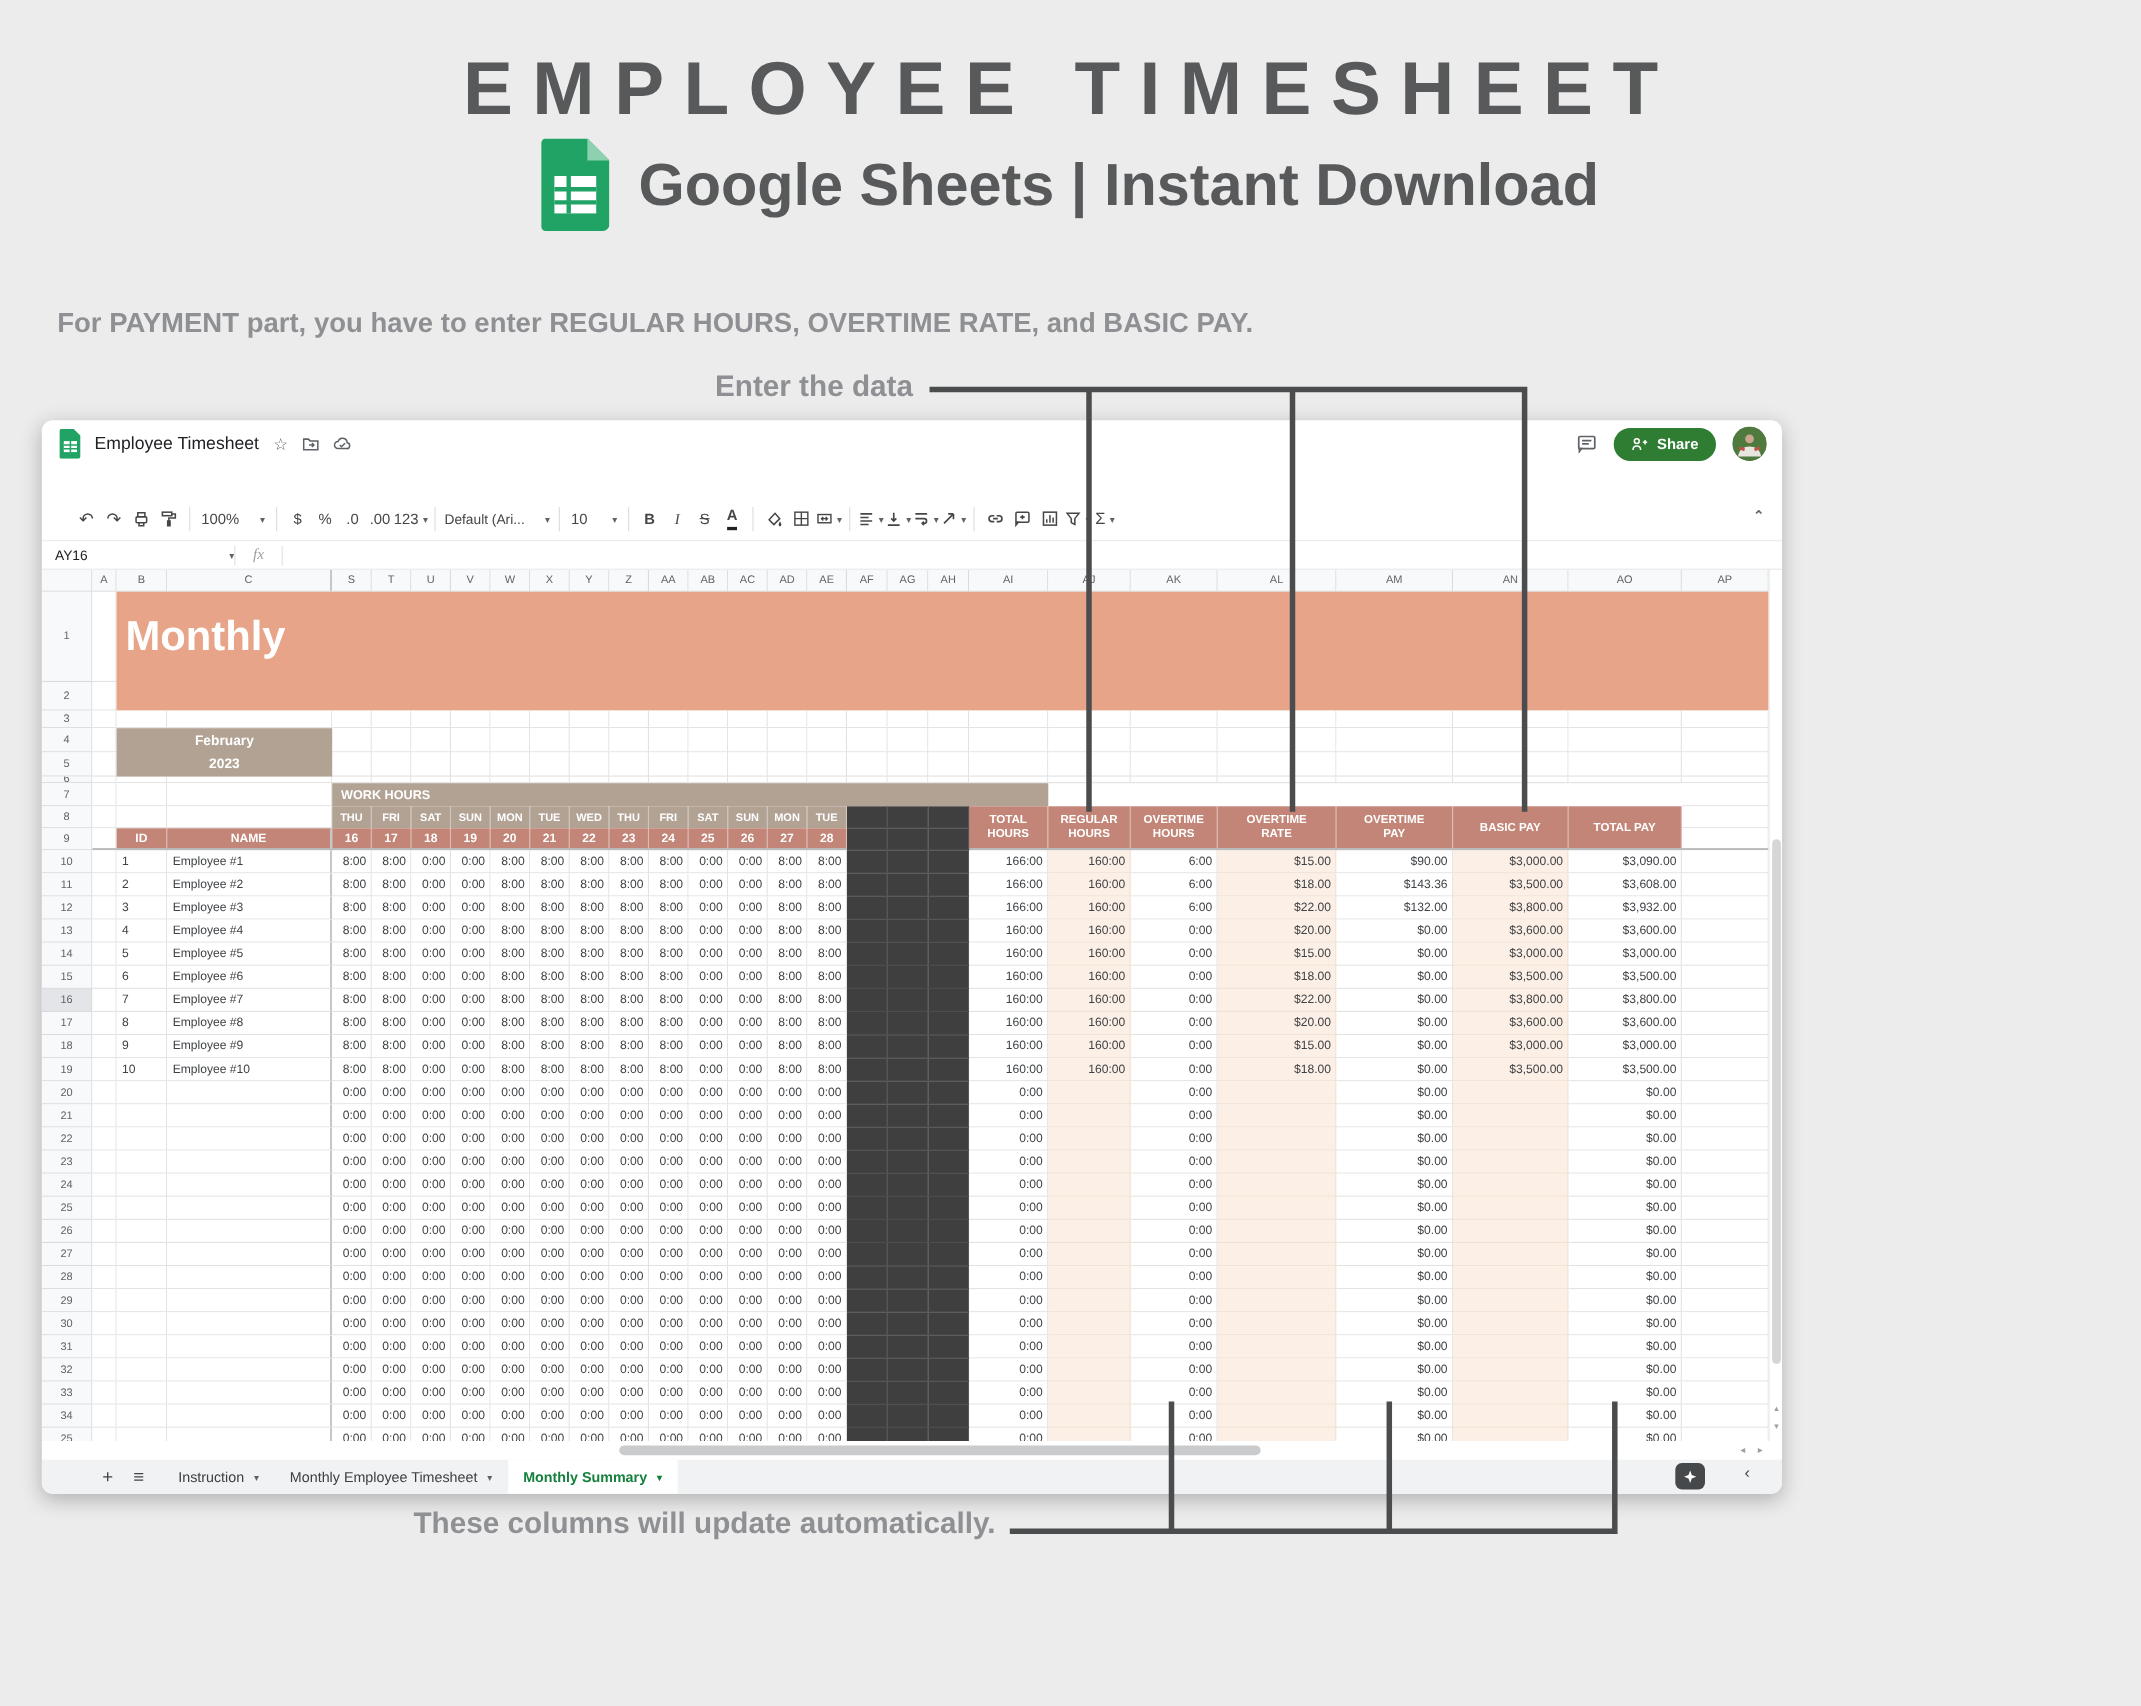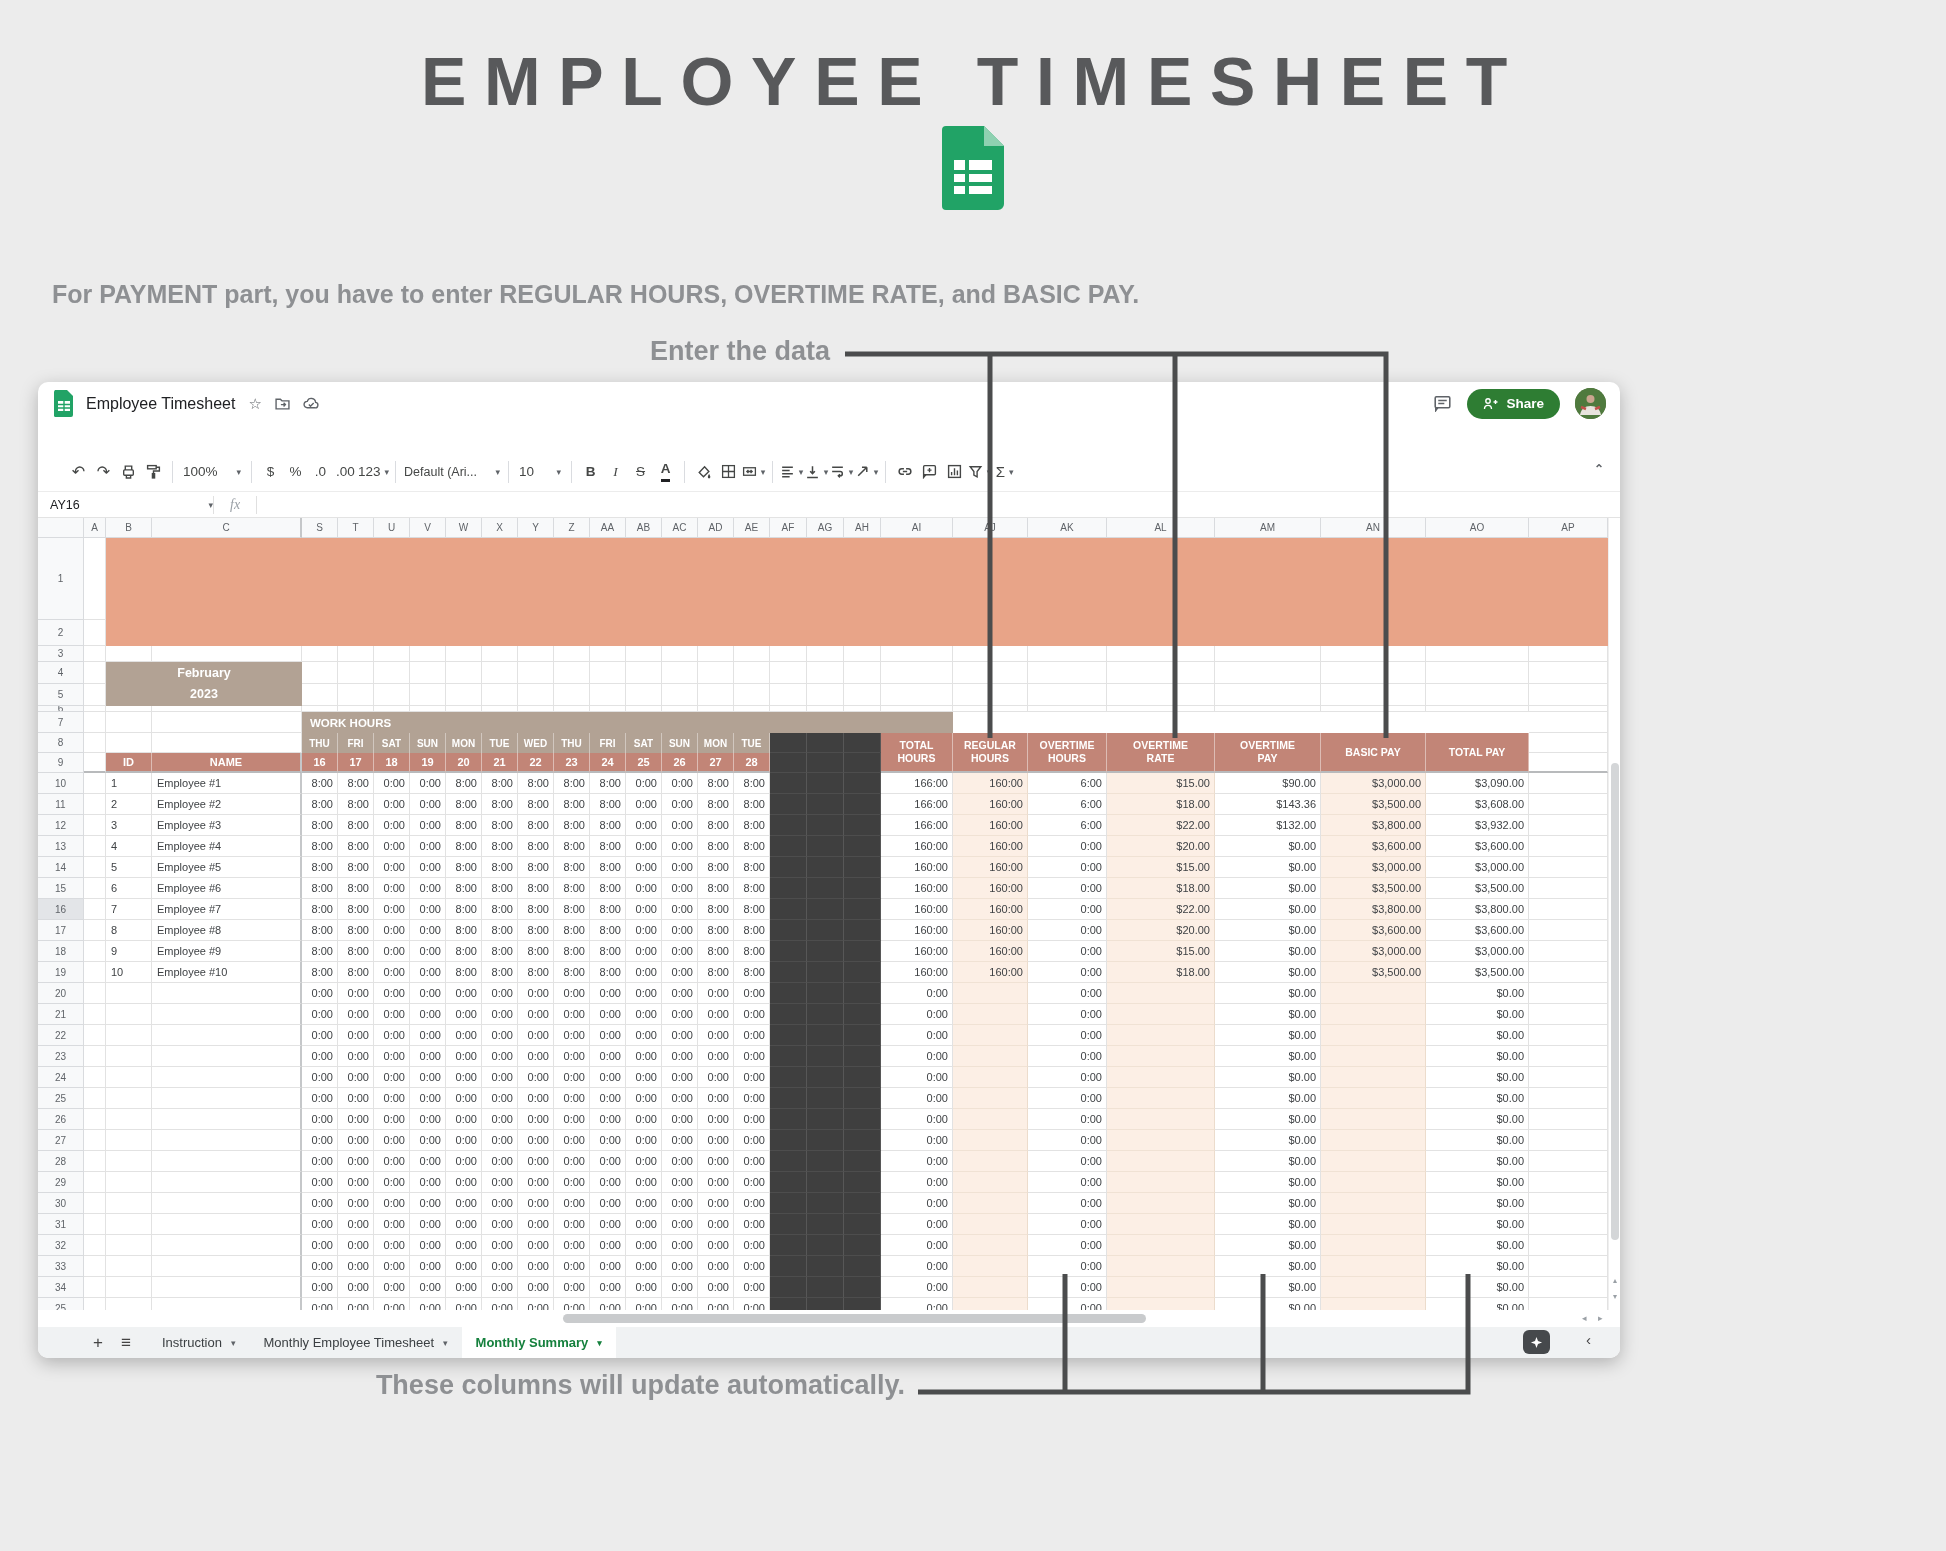--- a/index.html
+++ b/index.html
@@ -87,20 +87,21 @@
 
   <div class="hero-sub">
     <svg width="62" height="84" viewBox="0 0 31 42">
       <path d="M2 0h19l10 10v29a3 3 0 0 1-3 3H2a2 2 0 0 1-2-2V2a2 2 0 0 1 2-2z" fill="#21a366"></path>
       <path d="M21 0l10 10H21z" fill="#8ed1b1"></path>
       <rect x="6" y="17" width="19" height="17" fill="#fff"></rect>
       <g stroke="#21a366" stroke-width="2">
           <path d="M6 23h19M6 29h19M12.5 17v17"></path>
         </g>
     </svg>
+    <span>Google Sheets | Instant Download</span>
   </div>
 
   <div class="instruction">For PAYMENT part, you have to enter REGULAR HOURS, OVERTIME RATE, and BASIC PAY.</div>
   <div class="anno anno-top">Enter the data</div>
 
   <div class="window">
 
     <div class="titlebar">
       <svg width="20" height="27" viewBox="0 0 20 27">
         <path d="M1 0h12l6 6v19a2 2 0 0 1-2 2H1.5A1.5 1.5 0 0 1 0 25.5V1.5" fill="#21a366"></path>
@@ -343,20 +344,21 @@
         <div class="c hdrc" style="left: 0px; top: 654px; width: 46px; height: 21px;">29</div>
         <div class="c hdrc" style="left: 0px; top: 675px; width: 46px; height: 21px;">30</div>
         <div class="c hdrc" style="left: 0px; top: 696px; width: 46px; height: 21px;">31</div>
         <div class="c hdrc" style="left: 0px; top: 717px; width: 46px; height: 21px;">32</div>
         <div class="c hdrc" style="left: 0px; top: 738px; width: 46px; height: 21px;">33</div>
         <div class="c hdrc" style="left: 0px; top: 759px; width: 46px; height: 21px;">34</div>
         <div class="c hdrc" style="left: 0px; top: 780px; width: 46px; height: 21px;">25</div>
         <div class="c" style="left: 46px; top: 20px; width: 22px; height: 82px;"></div>
         <div class="c" style="left: 46px; top: 102px; width: 22px; height: 26px;"></div>
         <div class="c band" style="left: 68px; top: 20px; width: 1502px; height: 108px;"></div>
+        <div class="c band monthly" style="left: 68px; top: 20px; width: 256px; height: 82px;">Monthly</div>
         <div class="c" style="left: 46px; top: 128px; width: 22px; height: 16px;"></div>
         <div class="c" style="left: 68px; top: 128px; width: 46px; height: 16px;"></div>
         <div class="c" style="left: 114px; top: 128px; width: 150px; height: 16px;"></div>
         <div class="c" style="left: 264px; top: 128px; width: 36px; height: 16px;"></div>
         <div class="c" style="left: 300px; top: 128px; width: 36px; height: 16px;"></div>
         <div class="c" style="left: 336px; top: 128px; width: 36px; height: 16px;"></div>
         <div class="c" style="left: 372px; top: 128px; width: 36px; height: 16px;"></div>
         <div class="c" style="left: 408px; top: 128px; width: 36px; height: 16px;"></div>
         <div class="c" style="left: 444px; top: 128px; width: 36px; height: 16px;"></div>
         <div class="c" style="left: 480px; top: 128px; width: 36px; height: 16px;"></div>

